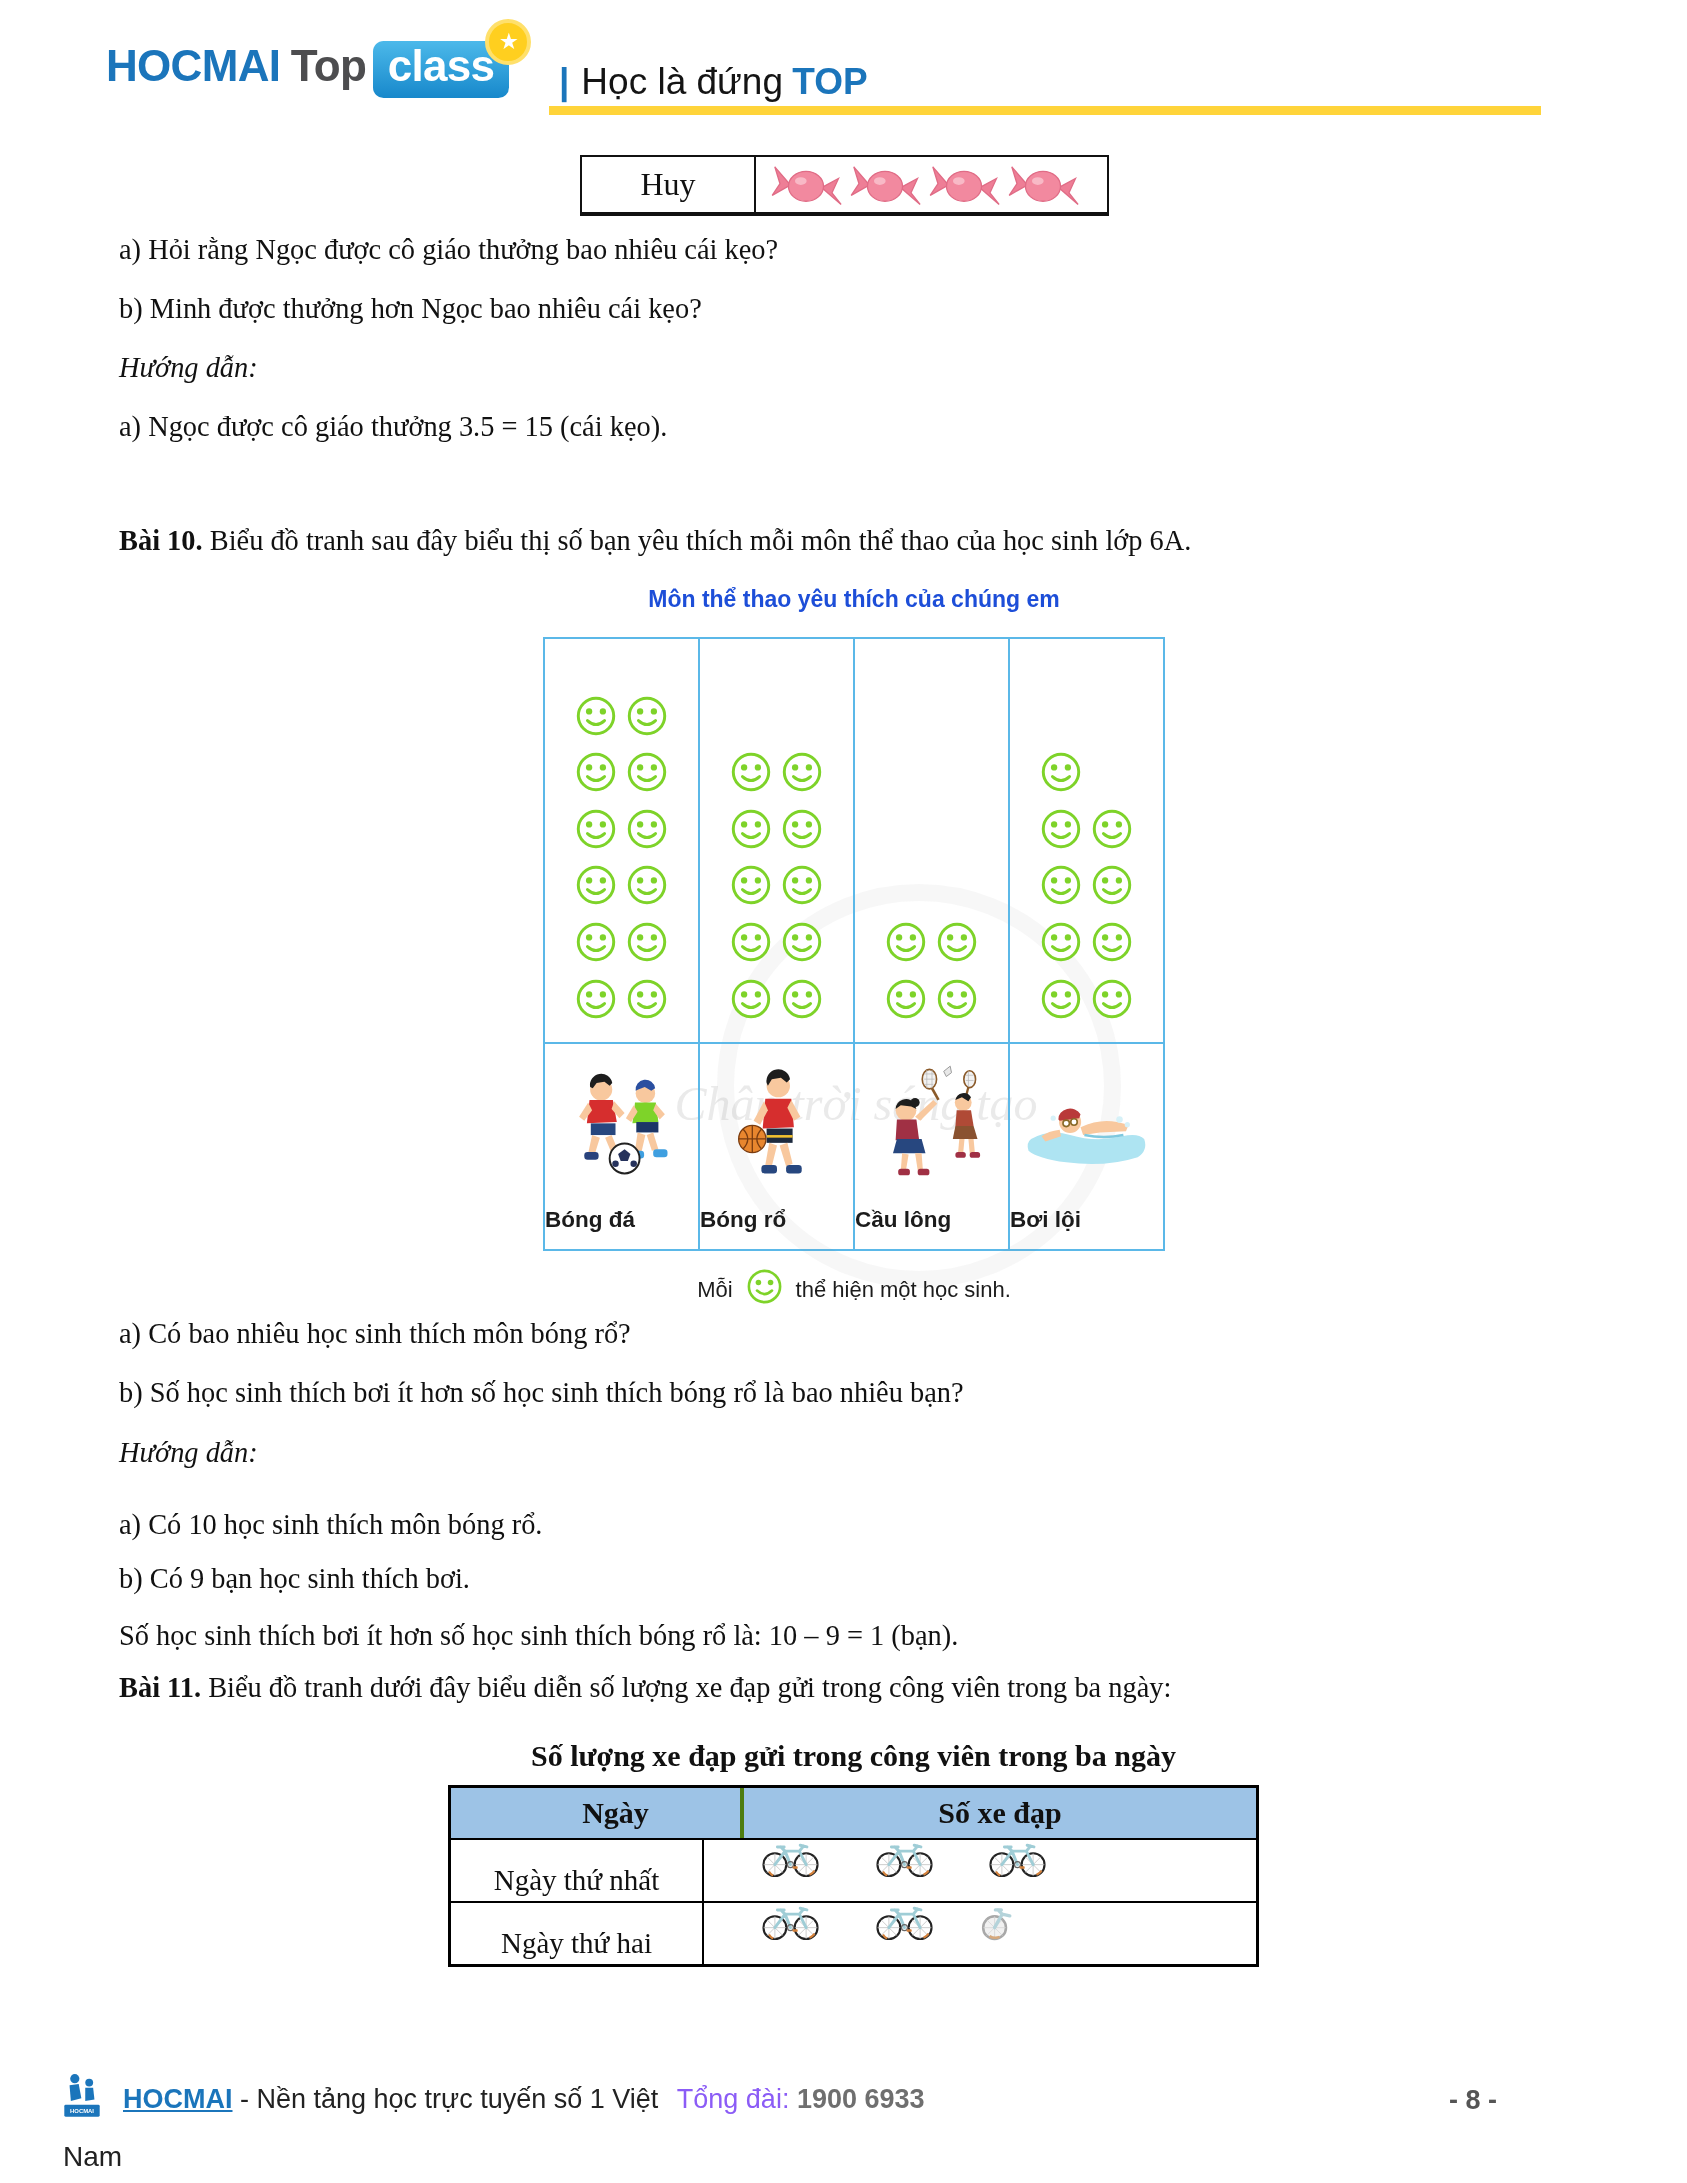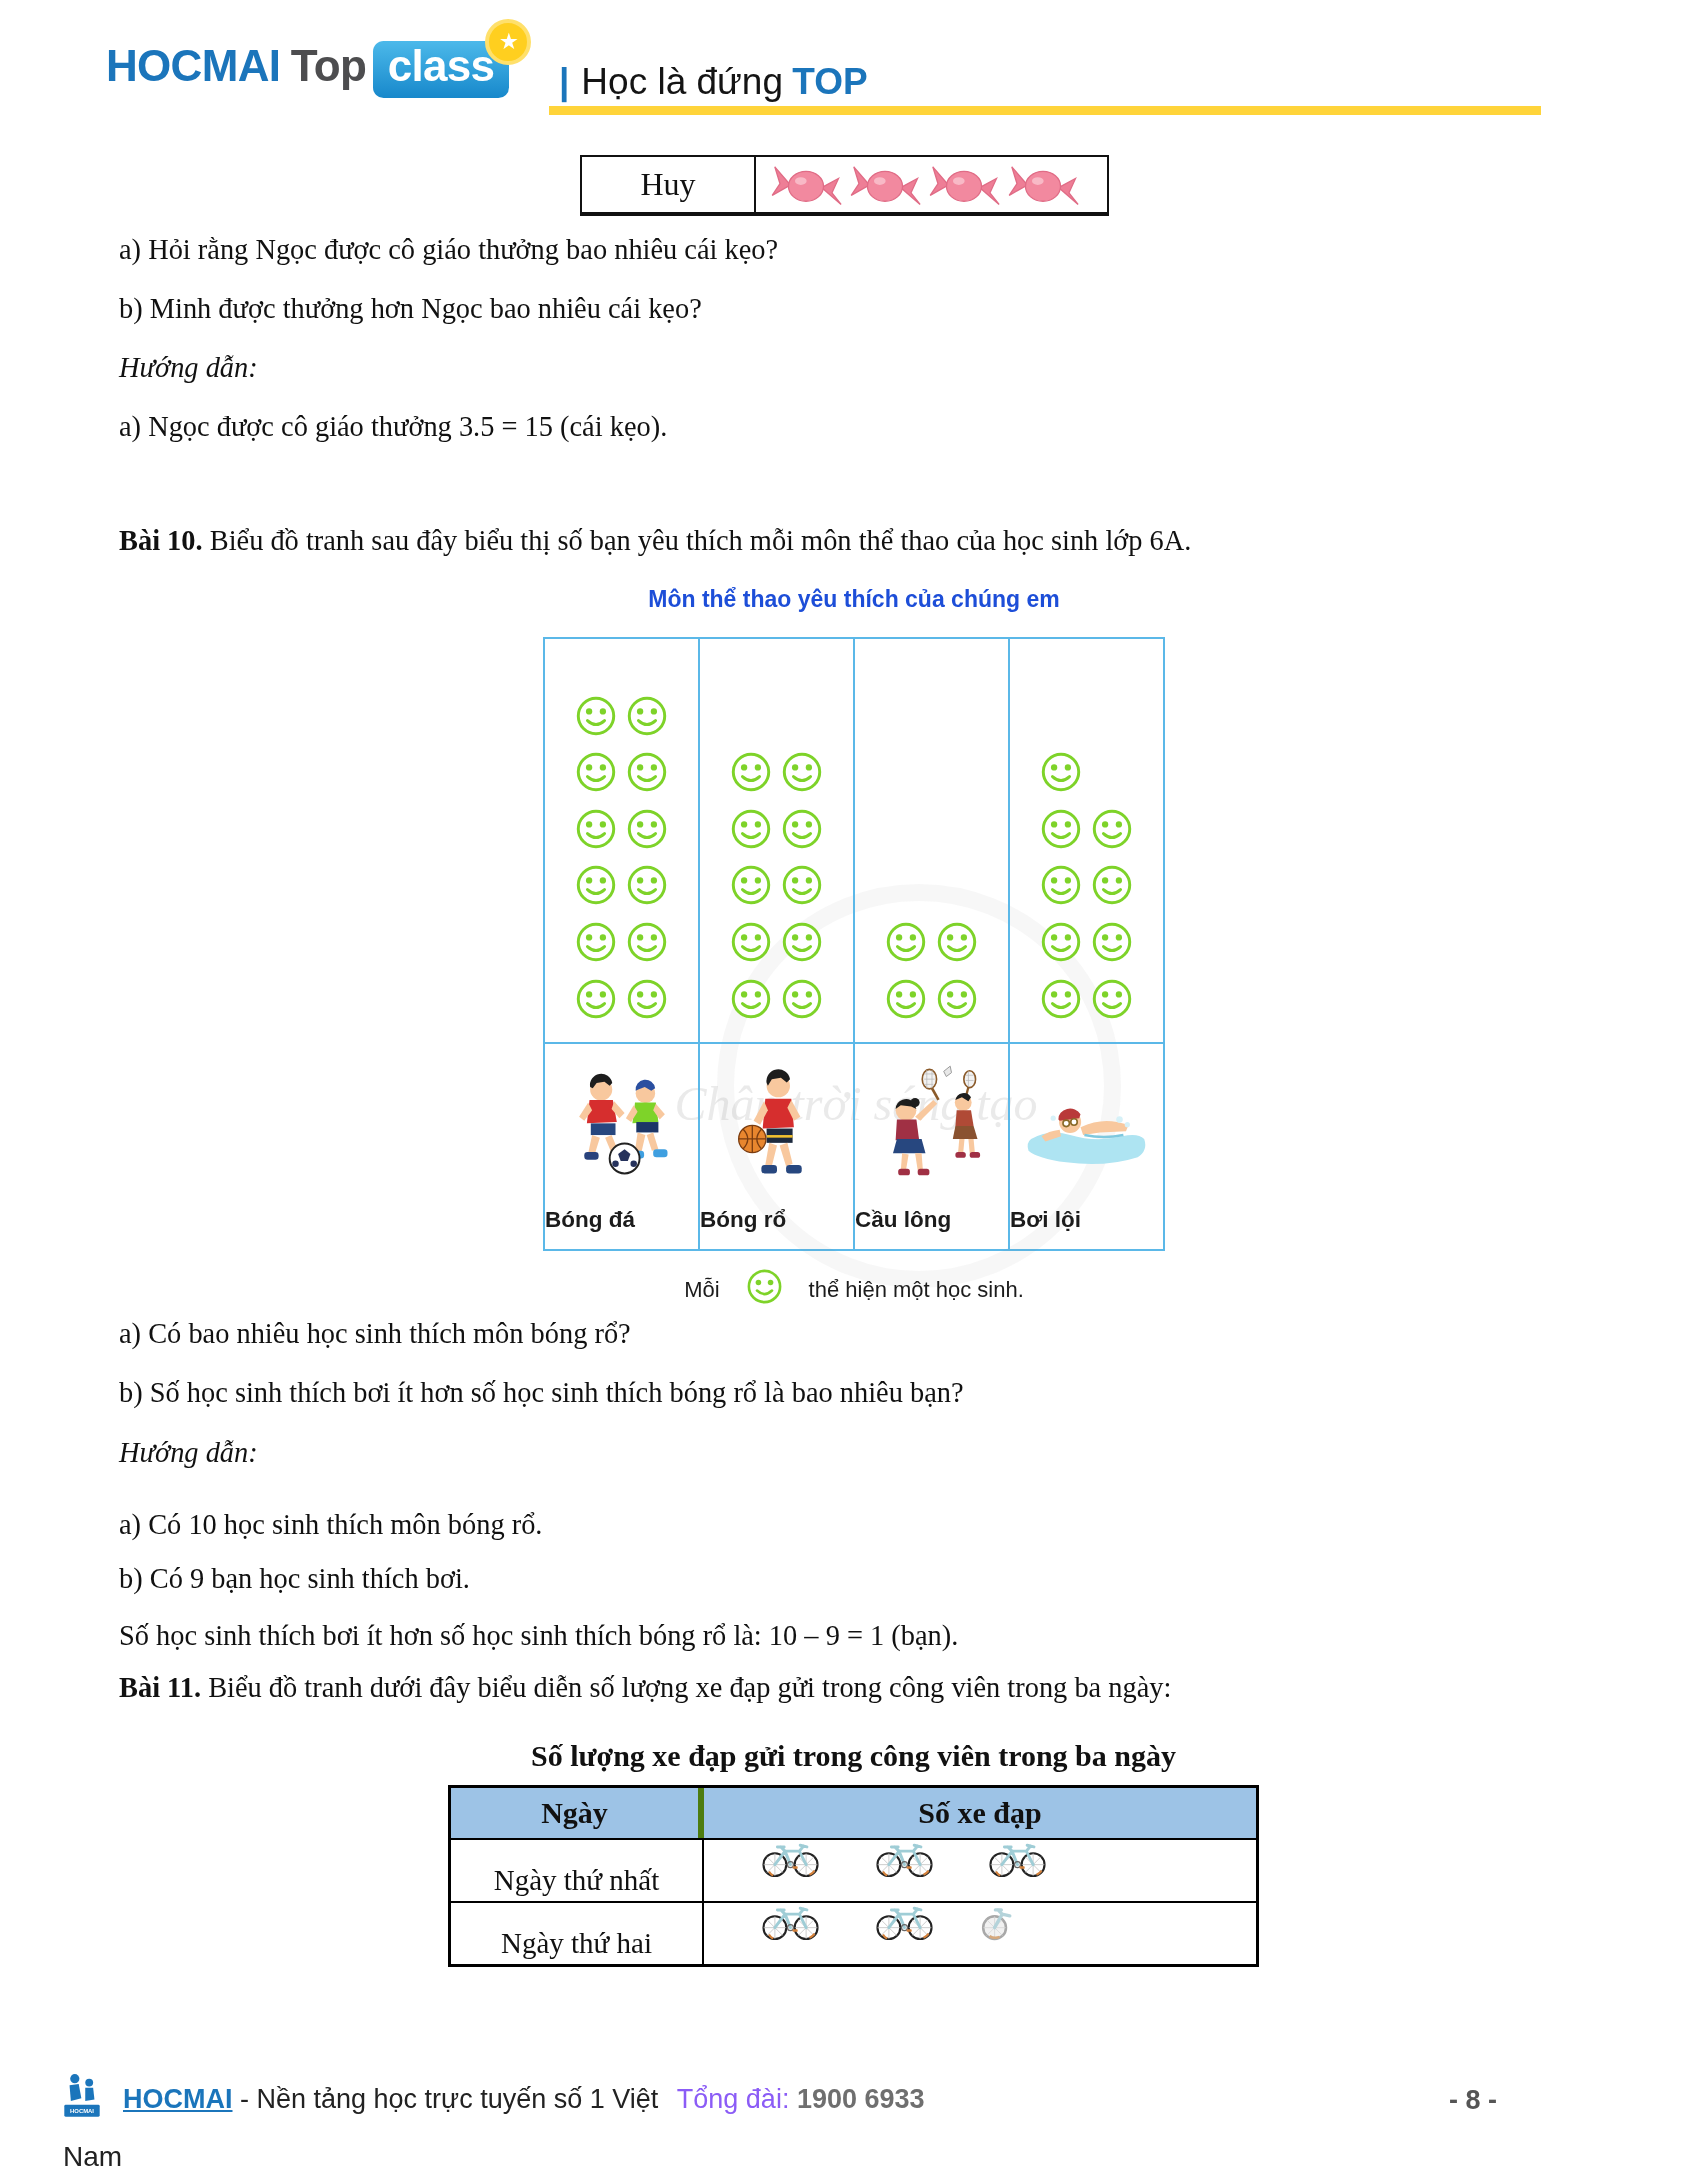--- a/index.html
+++ b/index.html
@@ -51,30 +51,30 @@
   .smiley-grid{height:405px;border-bottom:2px solid #5bb8e8;display:flex;flex-direction:column;
                justify-content:flex-end;align-items:center;padding-bottom:22.5px;gap:14.6px;box-sizing:border-box;}
   .smiley-row{display:flex;gap:9.3px;width:94px;justify-content:center;}
   .smiley-row.single{justify-content:flex-start;}
   .sport-cell{flex:1;display:flex;flex-direction:column;justify-content:flex-end;
               padding-bottom:16px;}
   .sport-img{flex:1;display:flex;align-items:center;justify-content:center;width:100%;}
   .sport-label{font-family:"Liberation Sans","DejaVu Sans",sans-serif;font-weight:700;font-size:22.5px;
                color:#1c1c1c;margin-top:4px;}
   .legend{position:absolute;left:543px;top:1268px;width:622px;display:flex;align-items:center;
-          justify-content:center;gap:26px;font-family:"Liberation Sans","DejaVu Sans",sans-serif;
+          justify-content:center;gap:13px;font-family:"Liberation Sans","DejaVu Sans",sans-serif;
           font-size:22px;color:#1c1c1c;}
 
   
   .bike-title{position:absolute;left:448px;top:1739px;width:811px;text-align:center;
               font-weight:700;font-size:30px;}
   .bike-table{position:absolute;left:448px;top:1785px;width:811px;border:3.3px solid #000;box-sizing:border-box;}
   .bike-header{height:50px;background:#9dc3e6;display:flex;border-bottom:2.6px solid #000;}
   .bike-h-cell{display:flex;align-items:center;justify-content:center;font-weight:700;font-size:30px;}
-  .bike-col-day{width:253px;border-right:6px solid #4d7c0f;box-sizing:border-box;}
+  .bike-col-day{width:253px;border-right:4px solid #4d7c0f;box-sizing:border-box;margin-left:40px;}
   .bike-col-count{flex:1;}
   .bike-row{height:61px;display:flex;border-bottom:2px solid #000;}
   .bike-row:last-child{border-bottom:none;}
   .bike-label{width:253px;border-right:2px solid #000;box-sizing:border-box;display:flex;
               align-items:flex-end;justify-content:center;padding-bottom:4px;font-size:29px;}
   .bike-icons{flex:1;display:flex;align-items:flex-start;gap:14.6px;padding:1.3px 0 0 37px;}
 
   
   .footer-line{position:absolute;left:123px;top:2084px;font-family:"Liberation Sans","DejaVu Sans",sans-serif;
                font-size:27px;white-space:nowrap;color:#222;}

